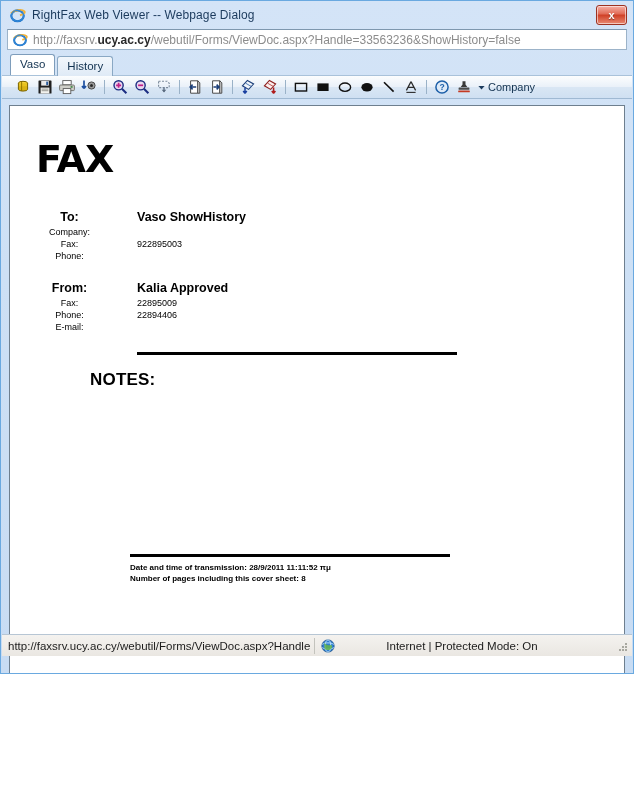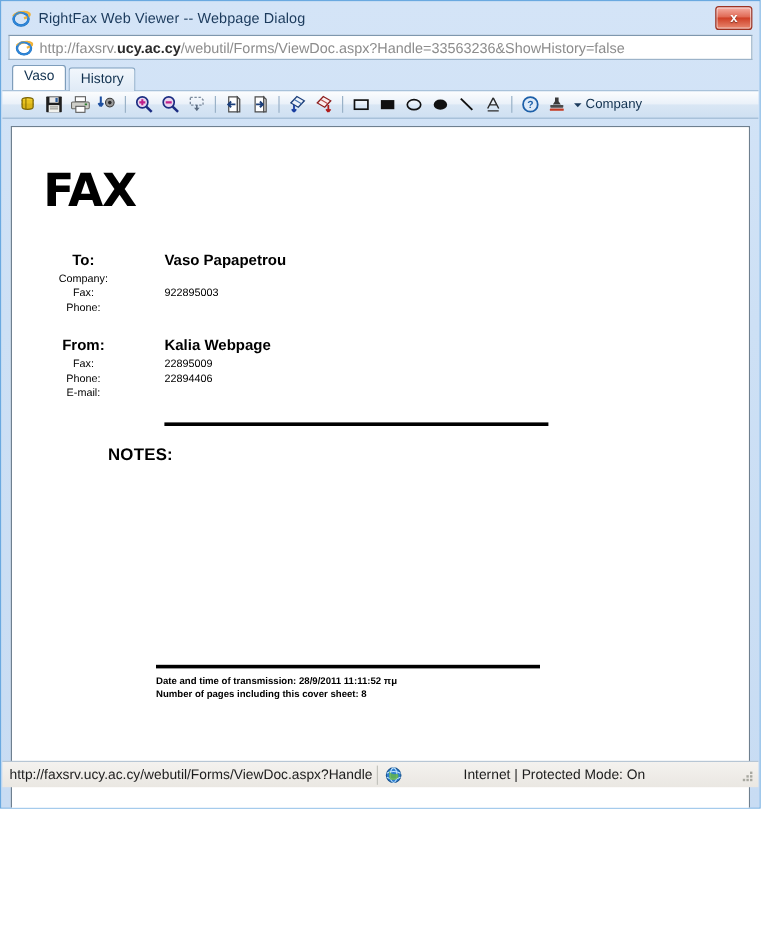--- a/index.html
+++ b/index.html
@@ -221,21 +221,21 @@
     font-weight: bold;
   }
   .gap-md { height: 18px; }
   .rule {
     height: 3px;
     background: #000000;
     margin: 19px 0 0 127px;
     width: 320px;
   }
   .notes {
-    font-size: 14px;
+    font-size: 17px;
     font-weight: bold;
     color: #000000;
     margin: 15px 0 0 80px;
     letter-spacing: 0.2px;
   }
   .footer-block {
     position: absolute;
     left: 0;
     top: 448px;
     width: 100%;
@@ -515,40 +515,40 @@
 
   <div class="viewport">
     <div class="page">
 
       <div class="fax-title">FAX</div>
 
       <div class="fields">
 
         <div class="frow head">
           <span class="flabel">To:</span>
-          <span class="fvalue">Vaso Papapetrou</span>
+          <span class="fvalue">Vaso ShowHistory</span>
         </div>
         <div class="frow">
           <span class="flabel">Company:</span>
           <span class="fvalue"></span>
         </div>
         <div class="frow">
           <span class="flabel">Fax:</span>
           <span class="fvalue">922895003</span>
         </div>
         <div class="frow">
           <span class="flabel">Phone:</span>
           <span class="fvalue"></span>
         </div>
 
         <div class="gap-md"></div>
 
         <div class="frow head">
           <span class="flabel">From:</span>
-          <span class="fvalue">Kalia Webpage</span>
+          <span class="fvalue">Kalia Approved</span>
         </div>
         <div class="frow">
           <span class="flabel">Fax:</span>
           <span class="fvalue">22895009</span>
         </div>
         <div class="frow">
           <span class="flabel">Phone:</span>
           <span class="fvalue">22894406</span>
         </div>
         <div class="frow">

